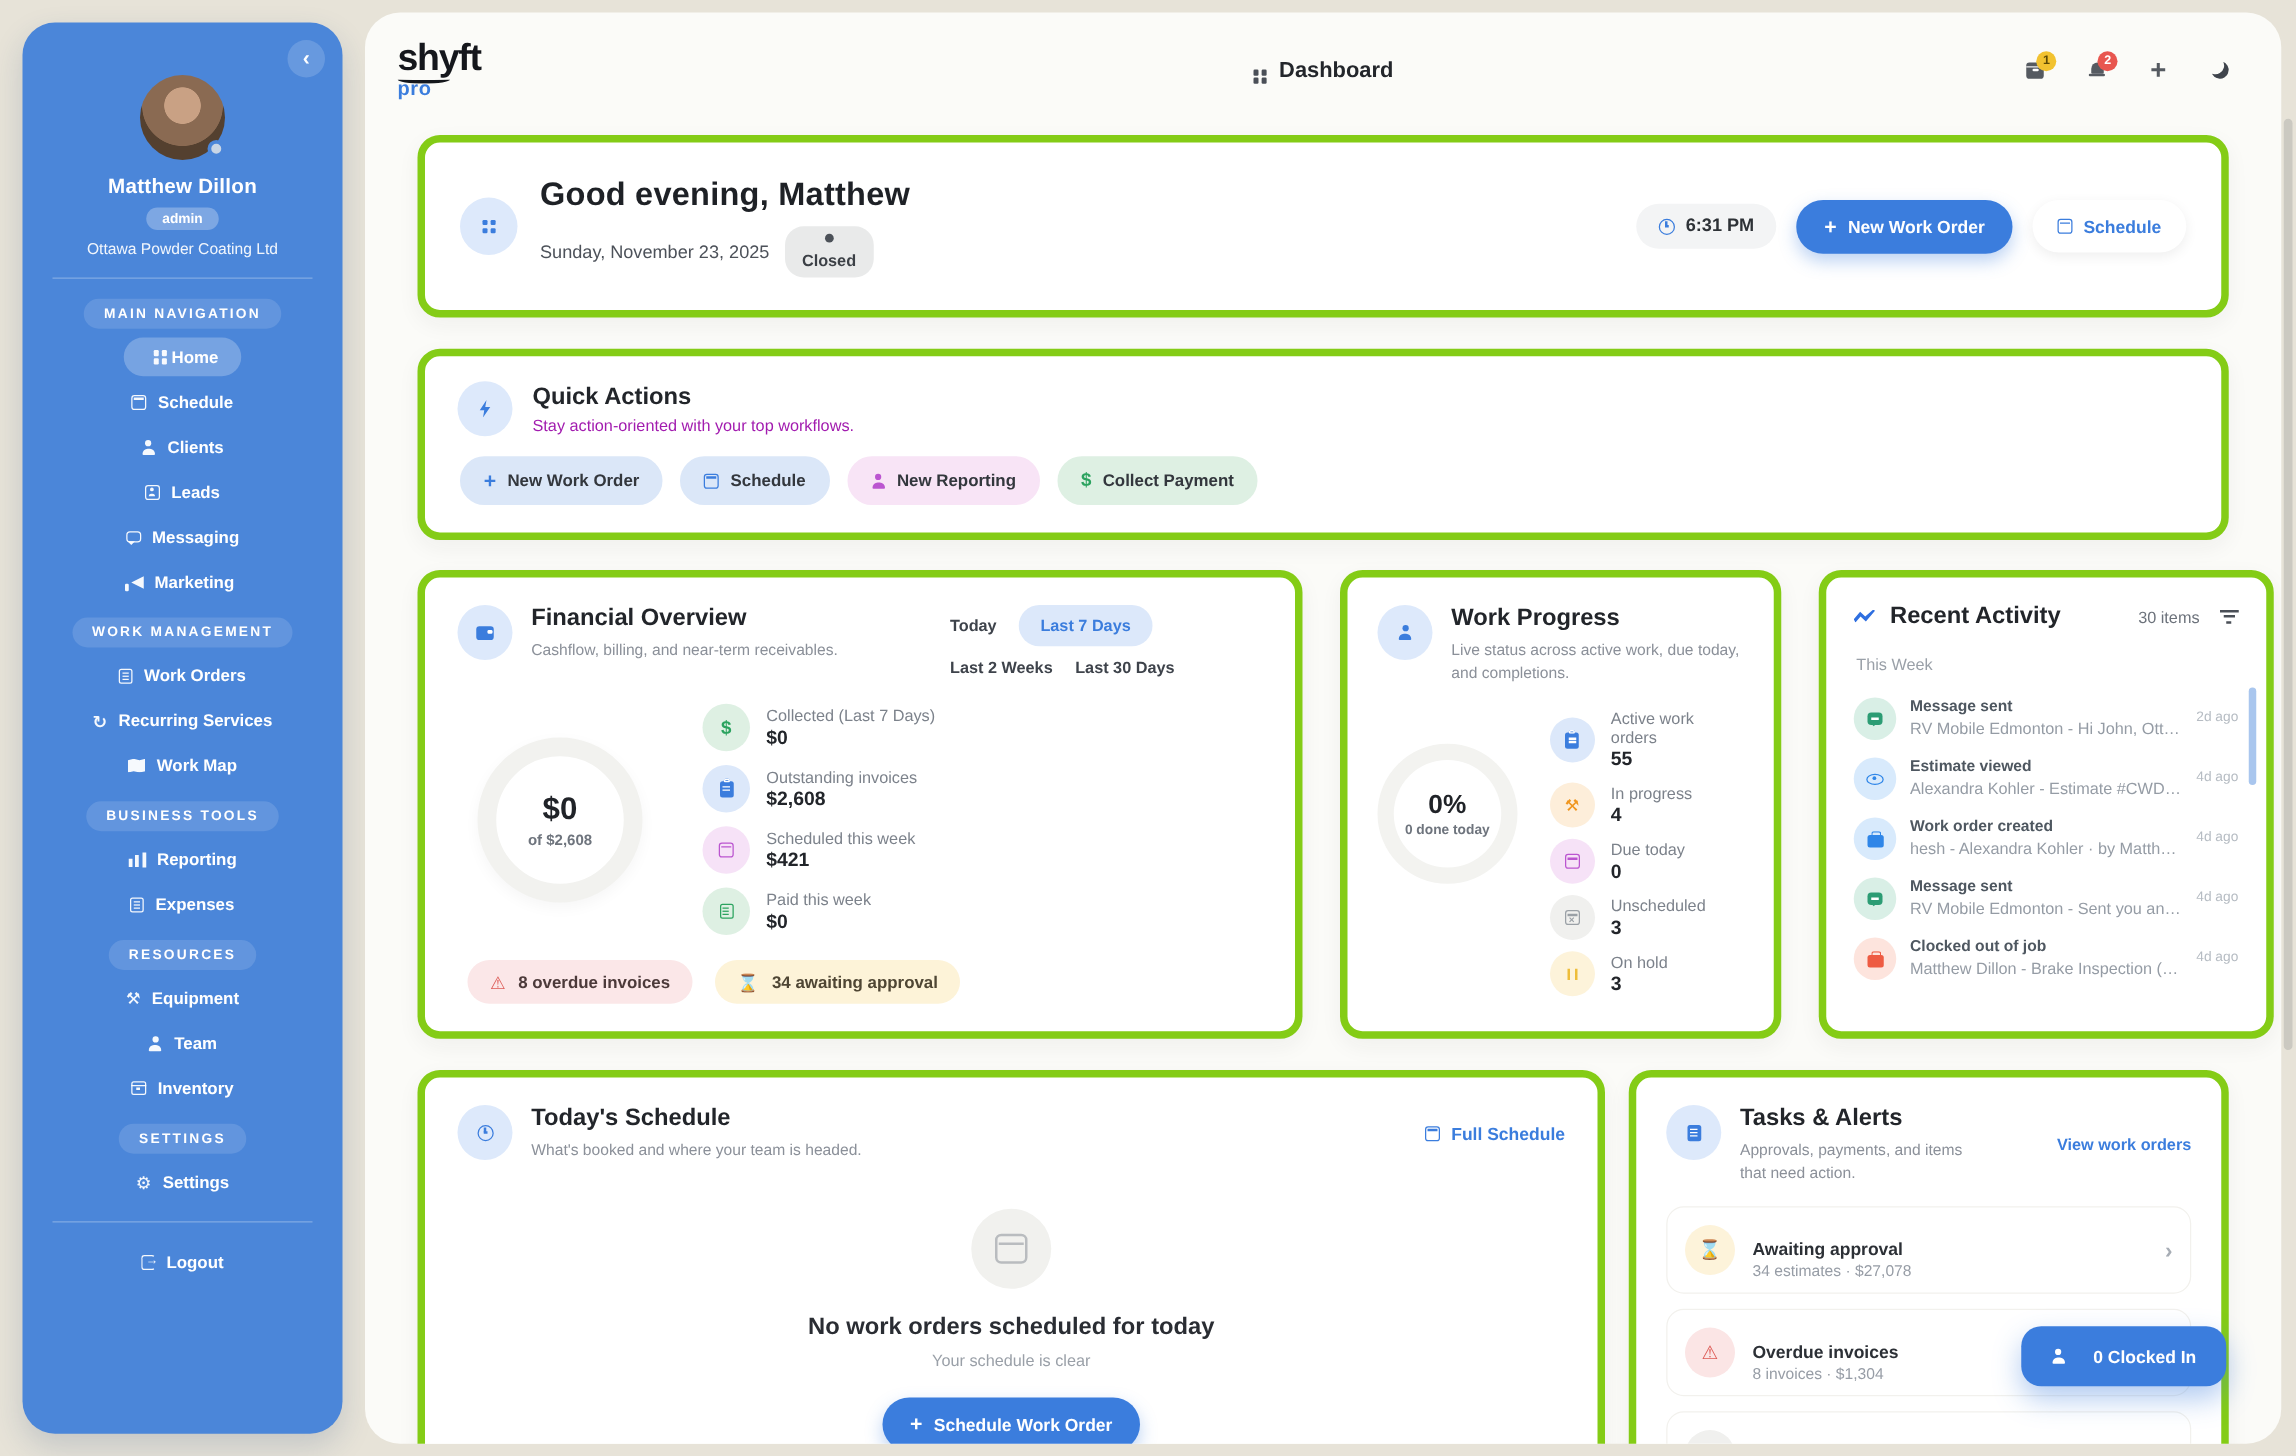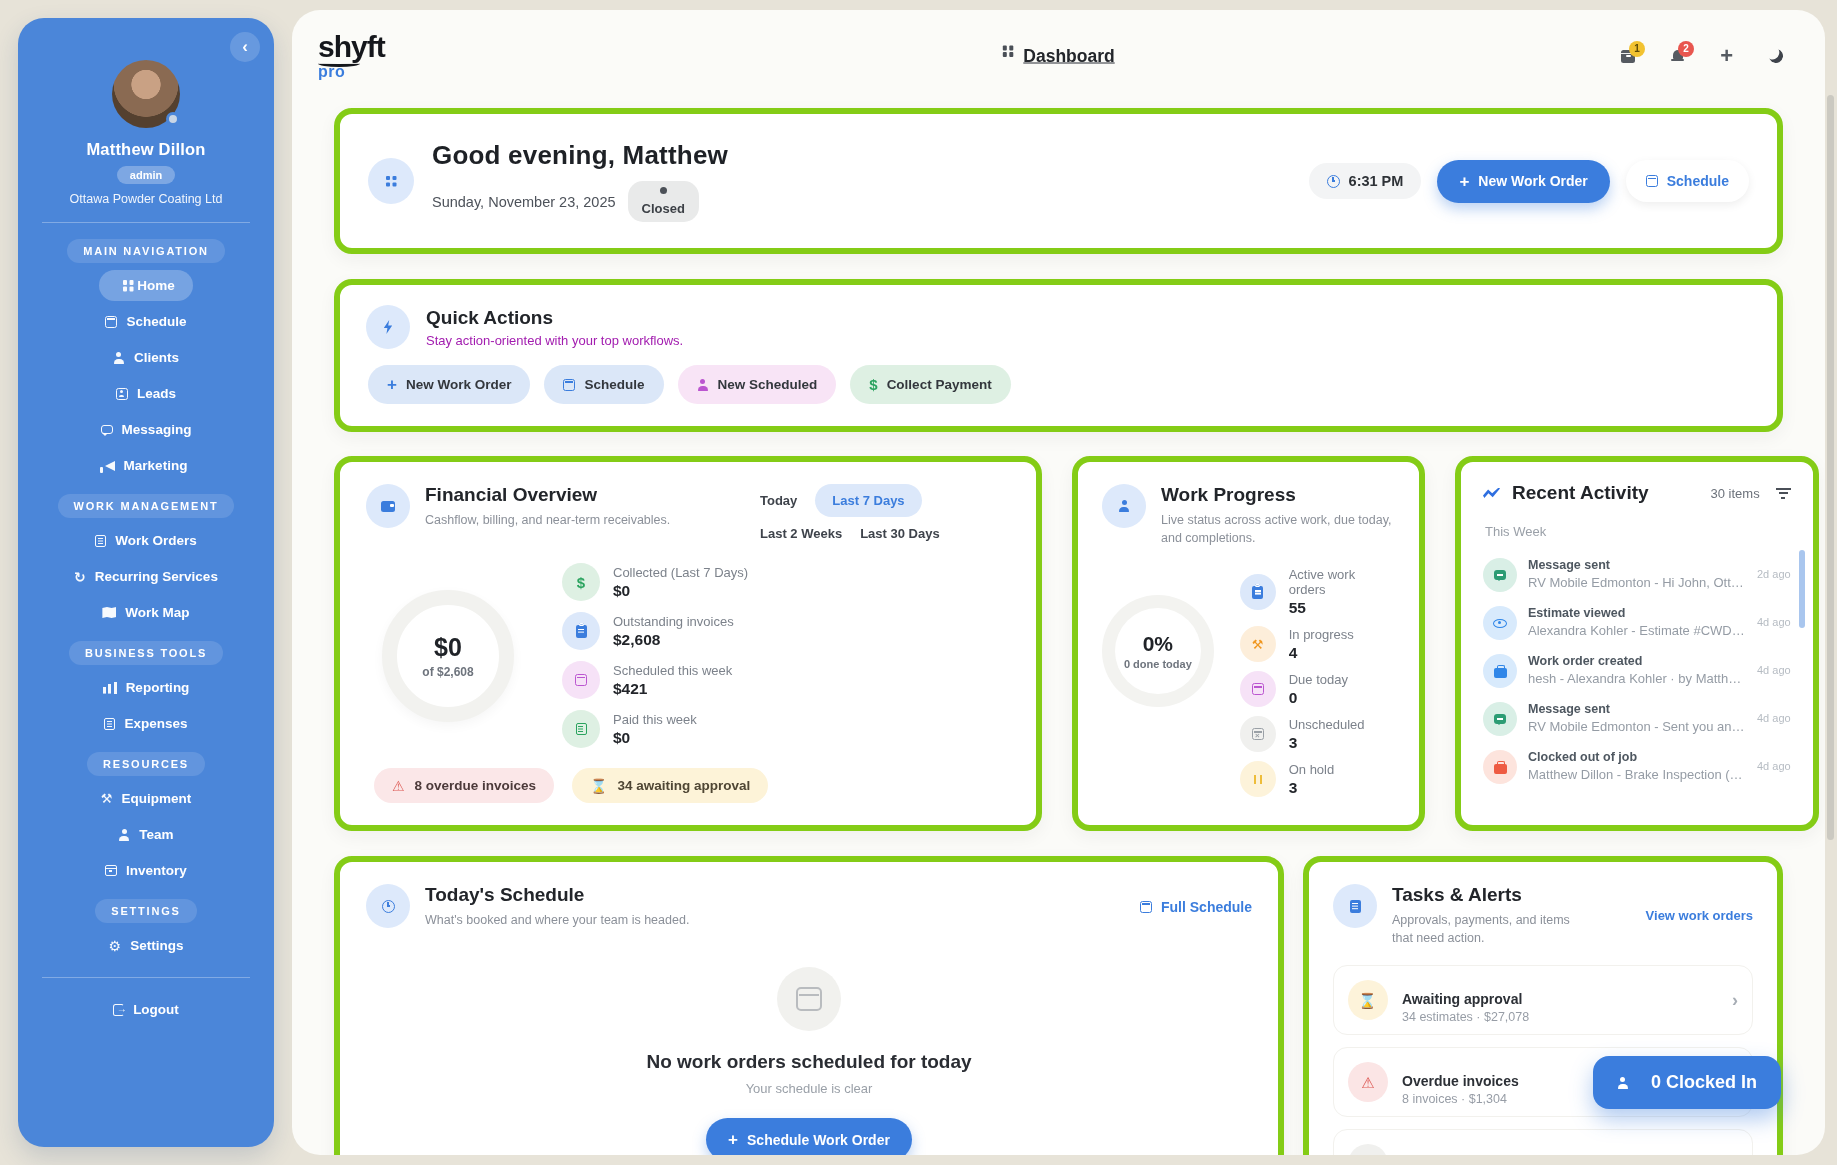--- a/index.html
+++ b/index.html
@@ -107,21 +107,21 @@
 
   
   .main { position:absolute; left:292px; top:10px; width:1533px; height:1145px;
     background:#fbfbf8; border-radius:28px; overflow:hidden; }
   .topbar { display:flex; align-items:center; height:92px; padding:0 42px 0 26px; position:relative; }
   .logo { line-height:1; cursor:pointer; }
   .logo-main { font-size:30px; font-weight:bold; letter-spacing:-1px; color:#15171c; display:block; }
   .logo-swash { width:42px; height:7px; border-bottom:3px solid #15171c; border-radius:0 0 60% 60%; margin-top:-2px; }
   .logo-sub { display:block; text-align:left; color:#3b7ddd; font-weight:bold; font-size:16px; margin-top:-3px; letter-spacing:.5px; }
   .page-title-wrap { position:absolute; left:50%; top:50%; transform:translate(-50%,-50%);
-    display:flex; align-items:flex-start; gap:10px;text-decoration:underline; }
+    display:flex; align-items:flex-end; gap:10px; }
   .page-title-wrap .ic-grid { color:#4a4f57; }
   .page-title { font-size:17.5px; font-weight:bold; color:#23262b; }
   .topbar-icons { margin-left:auto; display:flex; align-items:center; gap:36px; }
   .tb-icon { position:relative; color:#555a61; cursor:pointer; display:flex; align-items:center; }
   .badge { position:absolute; top:-9px; right:-10px; min-width:16px; height:16px; padding:0 4px;
     border-radius:9px; font-size:10px; font-weight:bold; display:flex; align-items:center; justify-content:center; }
   .badge.yellow { background:#f2c230; color:#5d4a05; }
   .badge.red { background:#e8564f; color:#fff; }
   .plus-icon { font-size:22px; font-weight:bold; color:#555a61; line-height:1; }
   .moon { color:#3f444c; }
@@ -252,21 +252,21 @@
   .ta-items { margin-top:18px; display:flex; flex-direction:column; gap:12px; }
   .ta-item { display:flex; align-items:center; gap:14px; border:1px solid #f2f1ed; border-radius:14px;
     padding:10px 14px; cursor:pointer; }
   .ta-icon { width:40px; height:40px; font-size:15px; }
   .ta-title { font-size:14px; font-weight:bold; color:#2c3036;margin-top:15px; }
   .ta-detail { font-size:12.5px; color:#979da6; margin-top:3px; }
   .chevron { margin-left:auto; color:#a7adb5; font-size:18px; font-weight:bold; }
 
   .clocked-btn { position:absolute; right:44px; bottom:46px; display:flex; align-items:center; gap:22px;
     background:#3b7ddd; color:#fff; border:none; border-radius:16px; padding:16px 24px;
-    font-size:18px; font-weight:bold; font-family:inherit; cursor:pointer;
+    font-size:14px; font-weight:bold; font-family:inherit; cursor:pointer;
     box-shadow:0 10px 22px rgba(59,125,221,.4); }
 
   .page-scrollbar { position:absolute; right:3px; top:95px; width:7px; height:745px;
     background:#cbc9c1; border-radius:4px; }
 </style>
 </head>
 <body>
 
 <aside class="sidebar">
   <div class="collapse-btn">
@@ -434,21 +434,21 @@
         <button class="qa-pill qa-blue">
           <span class="plus">+</span>
           <span>New Work Order</span>
         </button>
         <button class="qa-pill qa-blue">
           <span class="ic ic-cal"></span>
           <span>Schedule</span>
         </button>
         <button class="qa-pill qa-pink">
           <span class="ic ic-person"></span>
-          <span>New Scheduled</span>
+          <span>New Reporting</span>
         </button>
         <button class="qa-pill qa-green">
           <span class="dollar">$</span>
           <span>Collect Payment</span>
         </button>
       </div>
     </section>
 
     <div class="mid-row">
 

